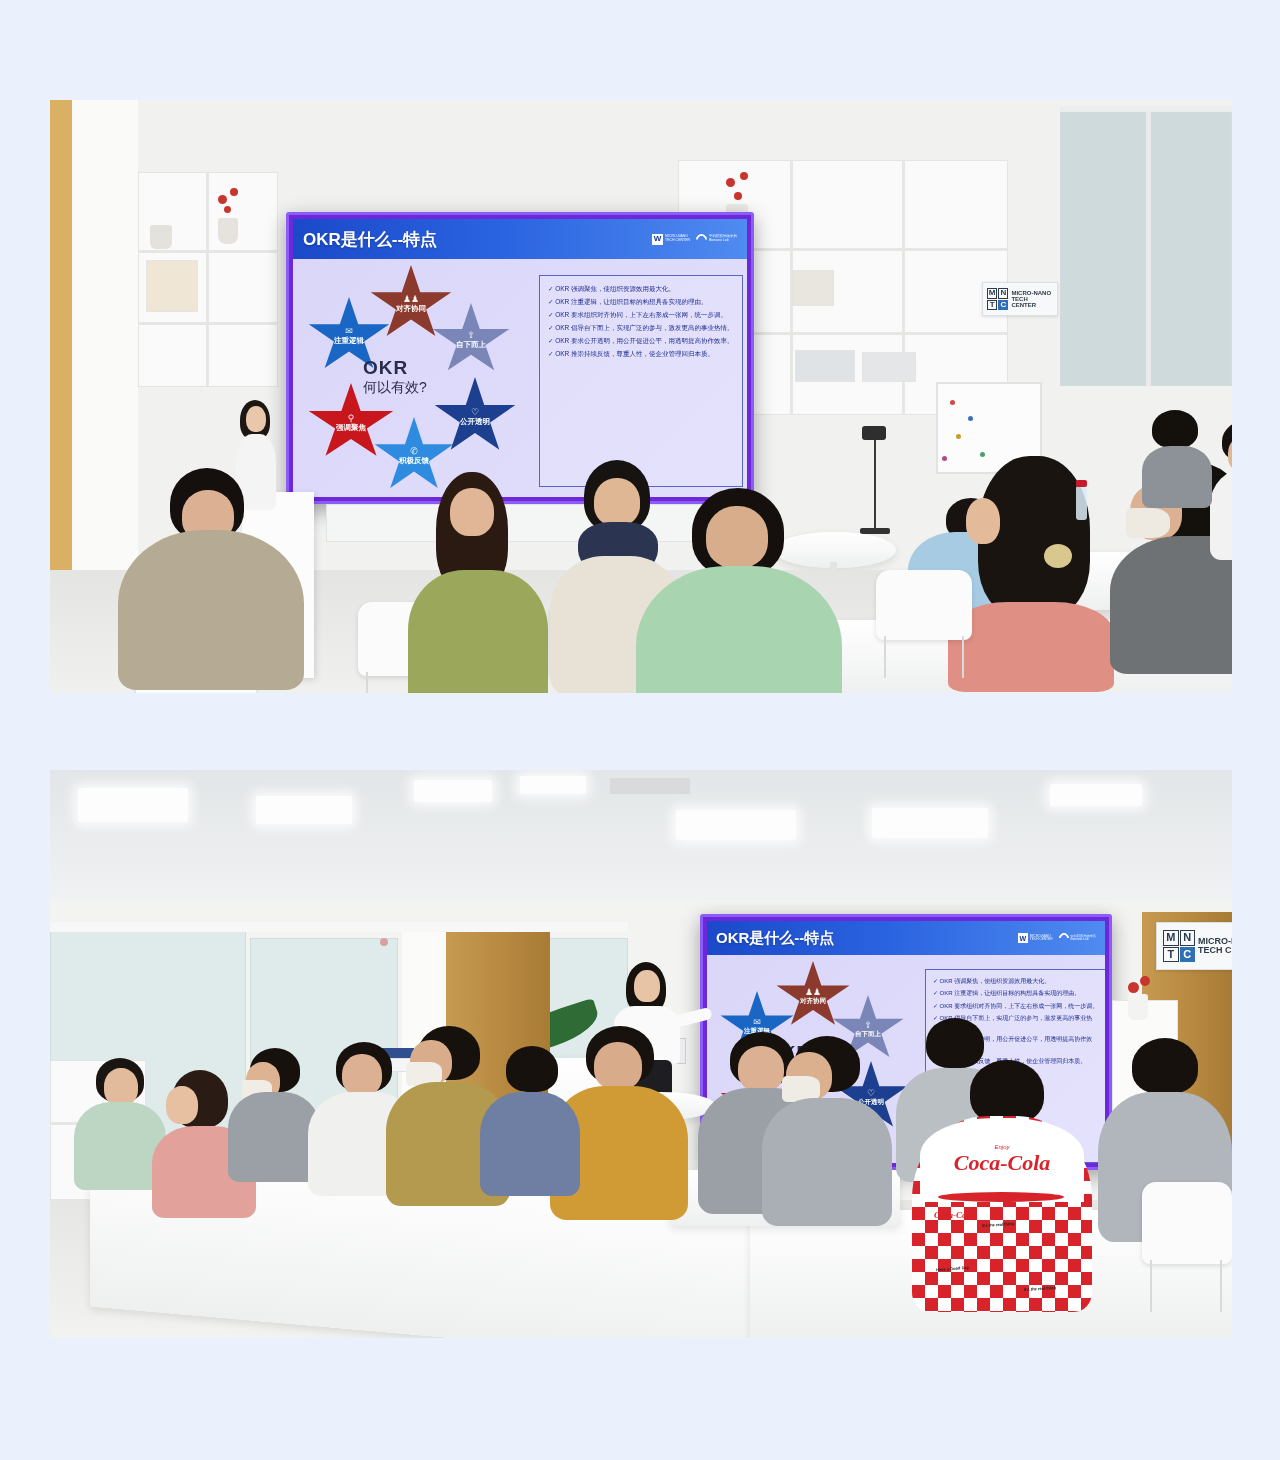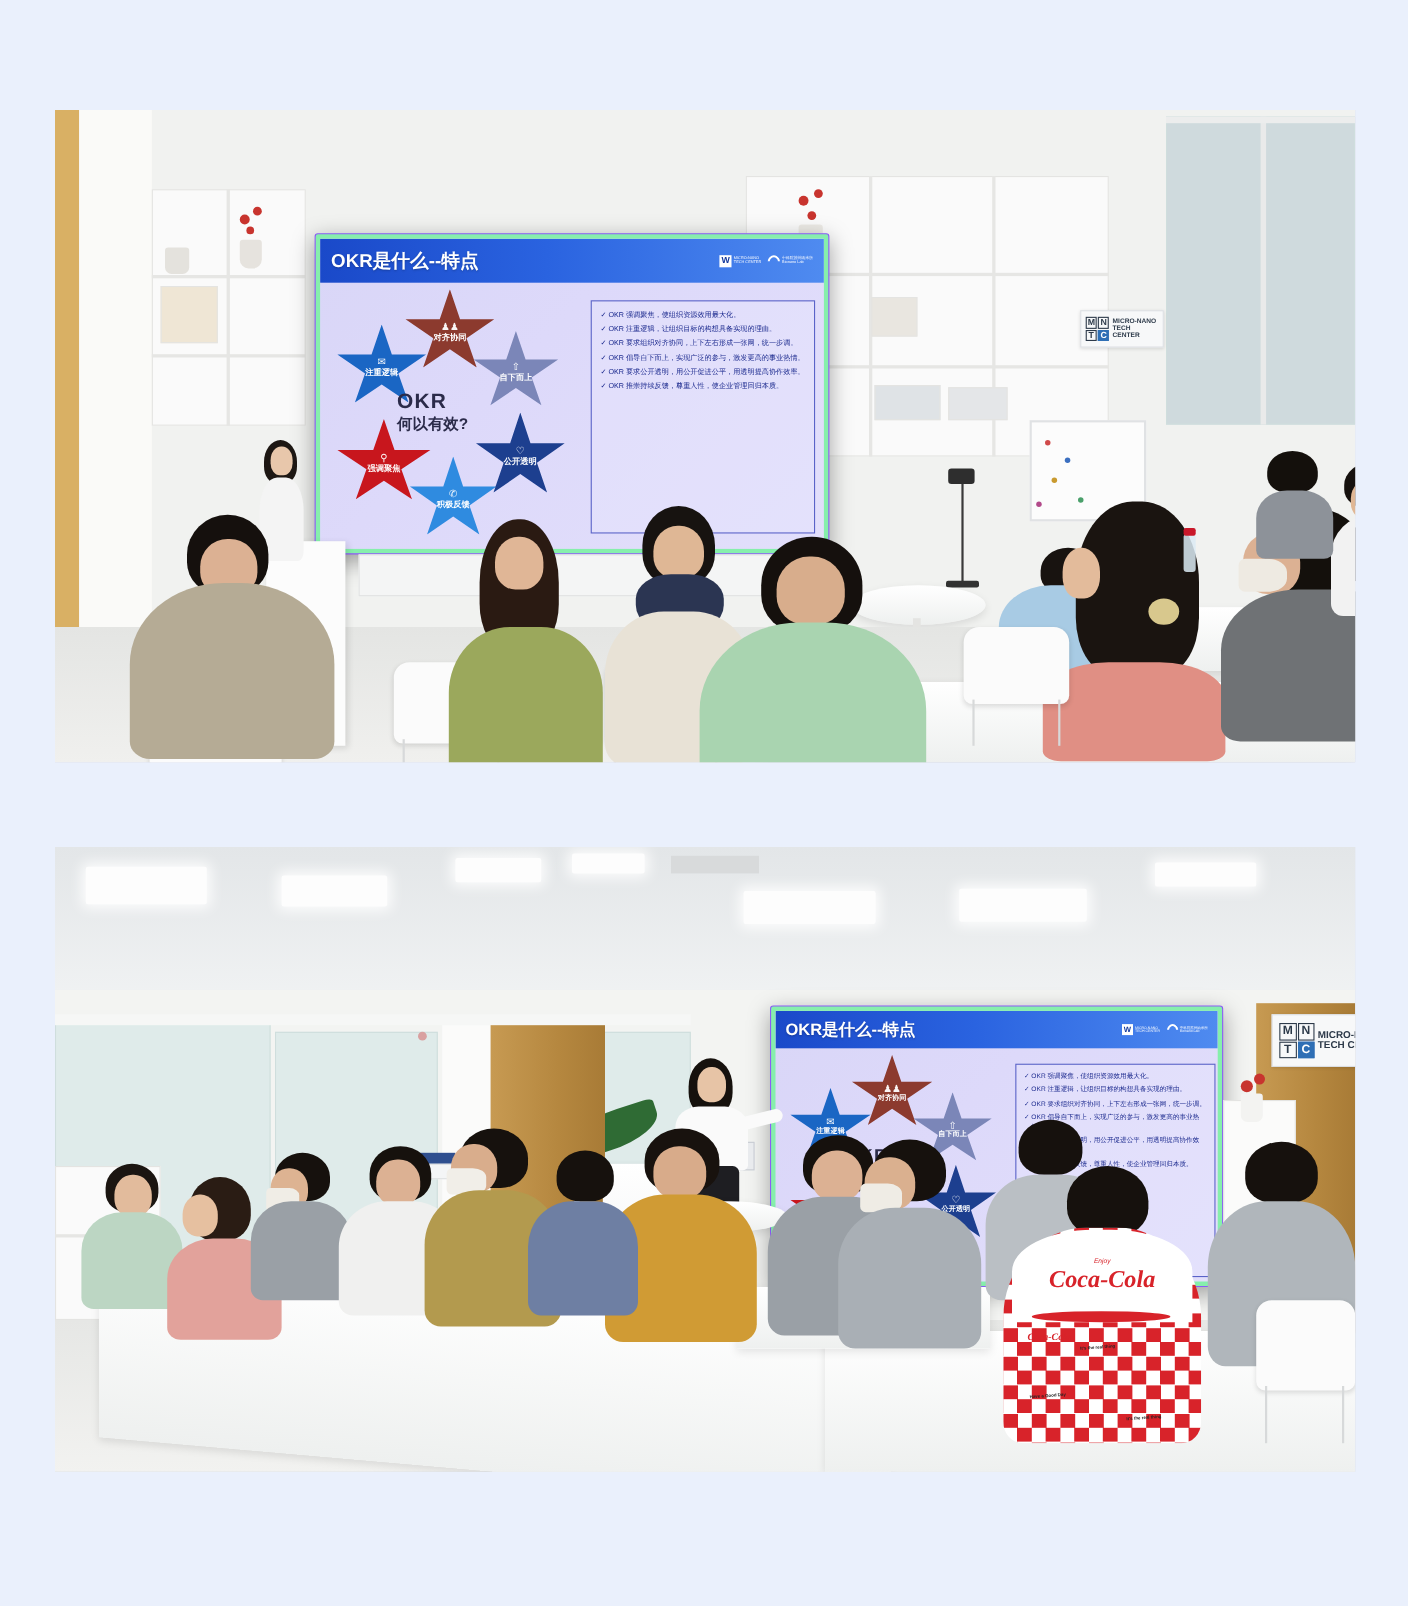--- a/index.html
+++ b/index.html
@@ -23,22 +23,22 @@
 
   
   .room { position: absolute; inset: 0; }
   .wall { position: absolute; background: #f2f3f1; }
   .ceiling { position:absolute; background: linear-gradient(180deg,#e9ebec,#f4f5f6); }
   .floor { position: absolute; background: linear-gradient(180deg,#e4e5e3,#f0f0ee); }
 
   
   .screen {
     position: absolute;
-    background: #86efac;
-    border: 1px solid #8b5cf6;
+    background: #6d28d9;
+    border: 3px solid #8b5cf6;
     border-radius: 3px;
     box-shadow: 0 6px 20px rgba(0,0,0,.35);
     overflow: hidden;
   }
   .slide {
     position: absolute; inset: 4px;
     background: linear-gradient(135deg,#d9d6f7 0%, #ddd9fa 40%, #e2dffb 100%);
     overflow: hidden;
   }
   .slide-head {
@@ -73,21 +73,21 @@
     display: flex; flex-direction: column;
     align-items: center; justify-content: center;
     clip-path: polygon(50% 0%, 61% 35%, 98% 35%, 68% 57%, 79% 91%, 50% 70%, 21% 91%, 32% 57%, 2% 35%, 39% 35%);
     color: #fff; text-align: center;
     filter: drop-shadow(2px 3px 3px rgba(60,50,120,.35));
   }
   .star .st-ico { font-size: 9px; line-height: 1; margin-bottom: 1px; opacity: .95; }
   .star .st-lab { font-size: 7.5px; font-weight: bold; line-height: 1; white-space: nowrap; }
   .okr-center { position: absolute; color: #2b2b4a; }
   .okr-center .oc-1 { font-weight: bold; letter-spacing: 1px; }
-  .okr-center .oc-2 { font-weight: bold; }
+  .okr-center .oc-2 { font-weight: normal; }
 
   
   .bullets {
     position: absolute;
     border: 1px solid #5a63c8;
     background: rgba(231,229,252,.45);
   }
   .bullets ul { list-style: none; margin: 0; padding: 0; }
   .bullets li {
     color: #1d2b8f; position: relative;

